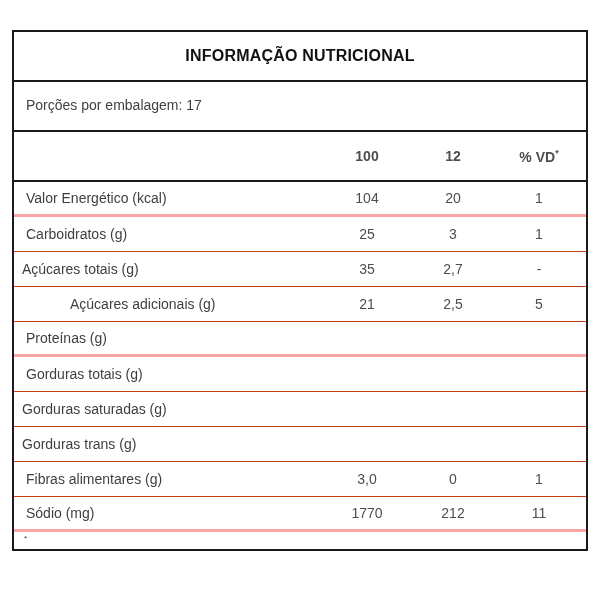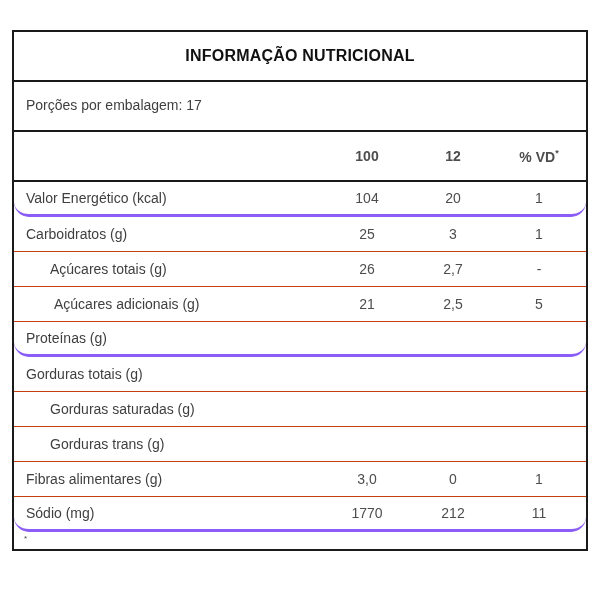--- a/index.html
+++ b/index.html
@@ -41,30 +41,30 @@
     display: flex; align-items: center; justify-content: flex-end;
   }
   .hdr { font-weight: bold; color: #454545; font-size: 14px; }
   .hdr sup { font-size: 9px; font-weight: bold; }
 
   .row {
     height: 35px;
     display: flex; align-items: center;
   }
   .sep-thin  { border-bottom: 1px solid #c2410c; }
-  .sep-thick { border-bottom: 3px solid #8b5cf6; border-radius: 15px; }
+  .sep-thick { border-bottom: 3px solid #fca5a5; }
 
   .cell.label {
     flex: 1;
     font-size: 14px; color: #3f3f3f;
     padding-left: 12px;
     white-space: nowrap; overflow: hidden;
   }
-  .indent-1 .cell.label { padding-left: 36px; }
-  .indent-2 .cell.label { padding-left: 40px; }
+  .indent-1 .cell.label { padding-left: 8px; }
+  .indent-2 .cell.label { padding-left: 56px; }
 
   .cell.val {
     width: 86px;
     text-align: center;
     font-size: 14px; color: #4d4d4d;
     flex: 0 0 auto;
   }
   .table-right-pad { width: 4px; flex: 0 0 auto; }
 
   .footnote {
@@ -109,21 +109,21 @@
   <div class="row sep-thin indent-0">
     <div class="cell label">Carboidratos (g)</div>
     <div class="cell val">25</div>
     <div class="cell val">3</div>
     <div class="cell val">1</div>
     <div class="table-right-pad"></div>
   </div>
 
   <div class="row sep-thin indent-1">
     <div class="cell label">Açúcares totais (g)</div>
-    <div class="cell val">26</div>
+    <div class="cell val">35</div>
     <div class="cell val">2,7</div>
     <div class="cell val">-</div>
     <div class="table-right-pad"></div>
   </div>
 
   <div class="row sep-thin indent-2">
     <div class="cell label">Açúcares adicionais (g)</div>
     <div class="cell val">21</div>
     <div class="cell val">2,5</div>
     <div class="cell val">5</div>

